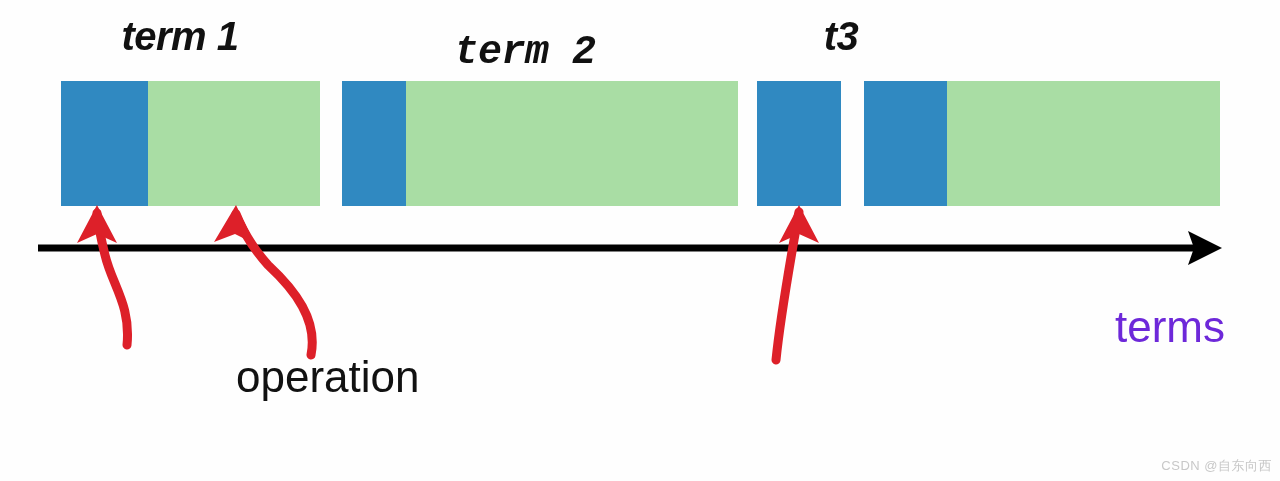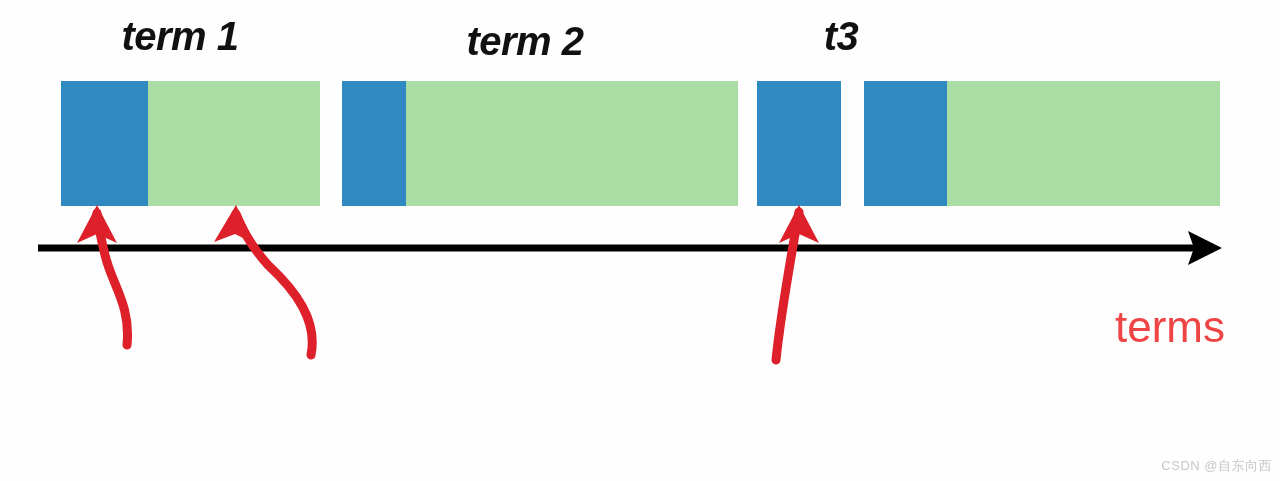--- a/index.html
+++ b/index.html
@@ -56,40 +56,40 @@
     position: absolute;
     left: 0;
     top: 0;
     width: 1280px;
     height: 481px;
     overflow: visible;
   }
   #axis-title {
     position: absolute;
     font-size: 44px;
-    color: #ef4444;
+    color: #6d28d9;
     white-space: nowrap;
   }
   #watermark {
     position: absolute;
     right: 8px;
     bottom: 6px;
     font-size: 13px;
     color: #c8c8c8;
     white-space: nowrap;
     letter-spacing: 0.5px;
   }
 </style>
 </head>
 <body>
 
 <div id="canvas">
 
   <div class="term-label" style="left:180px; top:14px;">term 1</div>
-  <div class="term-label" style="left:525px; top:19px;">term 2</div>
+  <div class="term-label" style="left:525px; top:30px;font-family:Liberation Mono, monospace;">term 2</div>
   <div class="term-label" style="left:841px; top:14px;">t3</div>
 
   <div class="bar" style="left:61px; width:259px;">
     <div class="seg-election" style="width:87px;"></div>
     <div class="seg-normal" style="width:172px;"></div>
   </div>
 
   <div class="bar" style="left:342px; width:396px;">
     <div class="seg-election" style="width:64px;"></div>
     <div class="seg-normal" style="width:332px;"></div>
@@ -119,20 +119,21 @@
       <polygon points="236,205 214,242 235,234 255,244" fill="#dd2029"></polygon>
     </g>
     <g>
       <path d="M 776,360 C 780,320 788,275 794,240 C 797,224 798,215 799,212" stroke="#dd2029" stroke-width="9" fill="none" stroke-linecap="round"></path>
       <polygon points="799,205 779,243 799,234 819,243" fill="#dd2029"></polygon>
     </g>
   </svg>
 
 
   <div class="anno-label" style="left:268px; top:355px;">
+    <div style="margin-left:-32px;">operation</div>
   </div>
 
 
   <div id="axis-title" style="left:1115px; top:302px;">terms</div>
 
   <div id="watermark">CSDN @自东向西</div>
 
 </div>
 
 </body></html>

